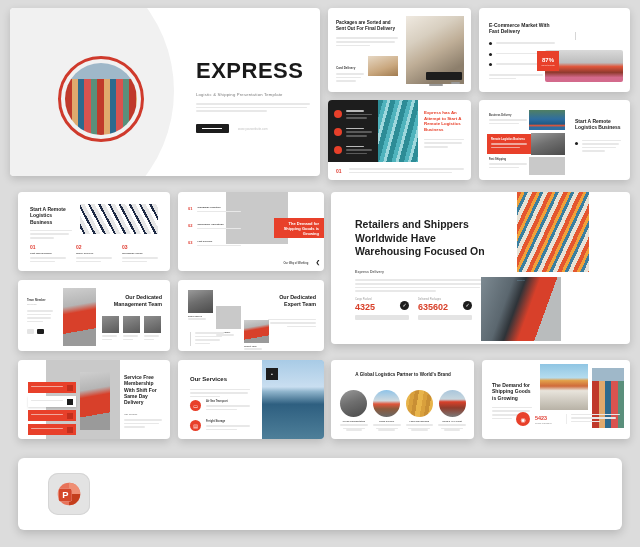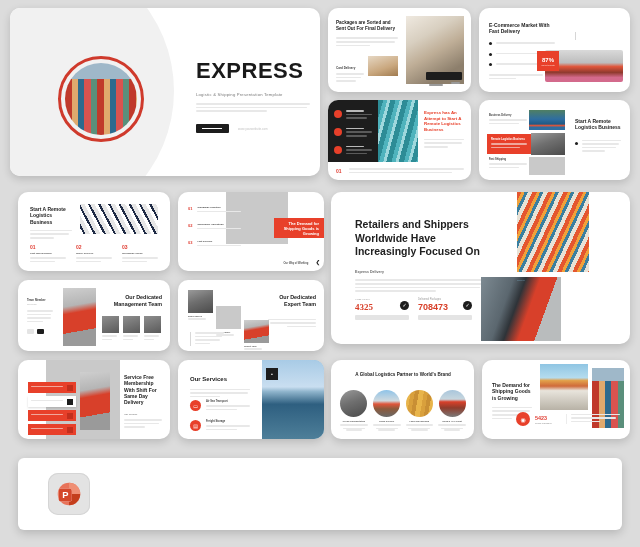--- a/index.html
+++ b/index.html
@@ -7,21 +7,21 @@
   body {
     background:#dcdcdc;
     font-family:"Liberation Sans", sans-serif;
     overflow:hidden;
   }
   .canvas { position:relative; width:640px; height:547px; }
 
   .slide {
     position:absolute;
     background:#fff;
-    border-radius:10px;
+    border-radius:4px;
     box-shadow:0 3px 9px rgba(0,0,0,0.16);
     overflow:hidden;
   }
 
   
   .ttl { font-weight:bold; color:#212121; line-height:1.25; }
   .num { color:#e03c31; font-weight:bold; }
   .red { color:#e8402a; }
   .redbg { background:#e8402a; }
   .fake { background:#e4e4e4; border-radius:1px; }
@@ -369,45 +369,45 @@
     </div>
     <div style="position:absolute;left:96px;top:58px;width:46px;text-align:right;">
       <span style="font-size:2.6px;color:#555;font-weight:bold;">Our Way of Working</span>
       <span style="display:inline-block;margin-left:3px;font-size:5px;color:#1d1d1d;font-weight:bold;">❮</span>
       
     </div>
   </div>
 
   <div class="slide" id="s8">
     <div style="position:absolute;left:24px;top:26px;width:130px;">
-      <div class="ttl" style="font-size:10.5px;line-height:1.3;">Retailers and Shippers Worldwide Have Increasingly Focused On</div>
+      <div class="ttl" style="font-size:10.5px;line-height:1.3;">Retailers and Shippers Worldwide Have Warehousing Focused On</div>
       <div style="margin-top:11px;font-size:3.6px;color:#6a6a6a;font-weight:bold;">Express Delivery</div>
       <div style="margin-top:5px;">
         <div class="tl" style="width:100%;height:1.8px;"></div>
         <div class="tl" style="width:98%;height:1.8px;"></div>
         <div class="tl" style="width:96%;height:1.8px;"></div>
         <div class="tl" style="width:62%;height:1.8px;"></div>
       </div>
     </div>
     <div style="position:absolute;left:24px;top:106px;display:flex;gap:9px;">
-      <div style="width:54px;font-family:Liberation Serif, serif;">
+      <div style="width:54px;">
         <div style="display:flex;align-items:center;justify-content:space-between;">
           <div>
             <div style="font-size:2.6px;color:#9a9a9a;">Cargo Packed</div>
             <div style="font-size:9px;color:#d8402a;font-weight:bold;margin-top:1px;">4325</div>
           </div>
           <div class="circ" style="width:9px;height:9px;background:#1d1d1d;color:#fff;font-size:5px;display:flex;align-items:center;justify-content:center;">✓</div>
         </div>
         <div class="fake" style="height:5px;margin-top:3px;"></div>
       </div>
       <div style="width:54px;">
         <div style="display:flex;align-items:center;justify-content:space-between;">
           <div>
             <div style="font-size:2.6px;color:#9a9a9a;">Delivered Packages</div>
-            <div style="font-size:9px;color:#d8402a;font-weight:bold;margin-top:1px;">708473</div>
+            <div style="font-size:9px;color:#d8402a;font-weight:bold;margin-top:1px;">635602</div>
           </div>
           <div class="circ" style="width:9px;height:9px;background:#1d1d1d;color:#fff;font-size:5px;display:flex;align-items:center;justify-content:center;">✓</div>
         </div>
         <div class="fake" style="height:5px;margin-top:3px;"></div>
       </div>
     </div>
     <div class="ph ph-aerial" style="position:absolute;left:186px;top:0;width:72px;height:80px;"></div>
     <div class="ph ph-worker" style="position:absolute;left:150px;top:85px;width:80px;height:64px;"></div>
     <div style="position:absolute;left:186px;top:87px;font-size:2.6px;color:#7fb3d0;">———</div>
   </div>

